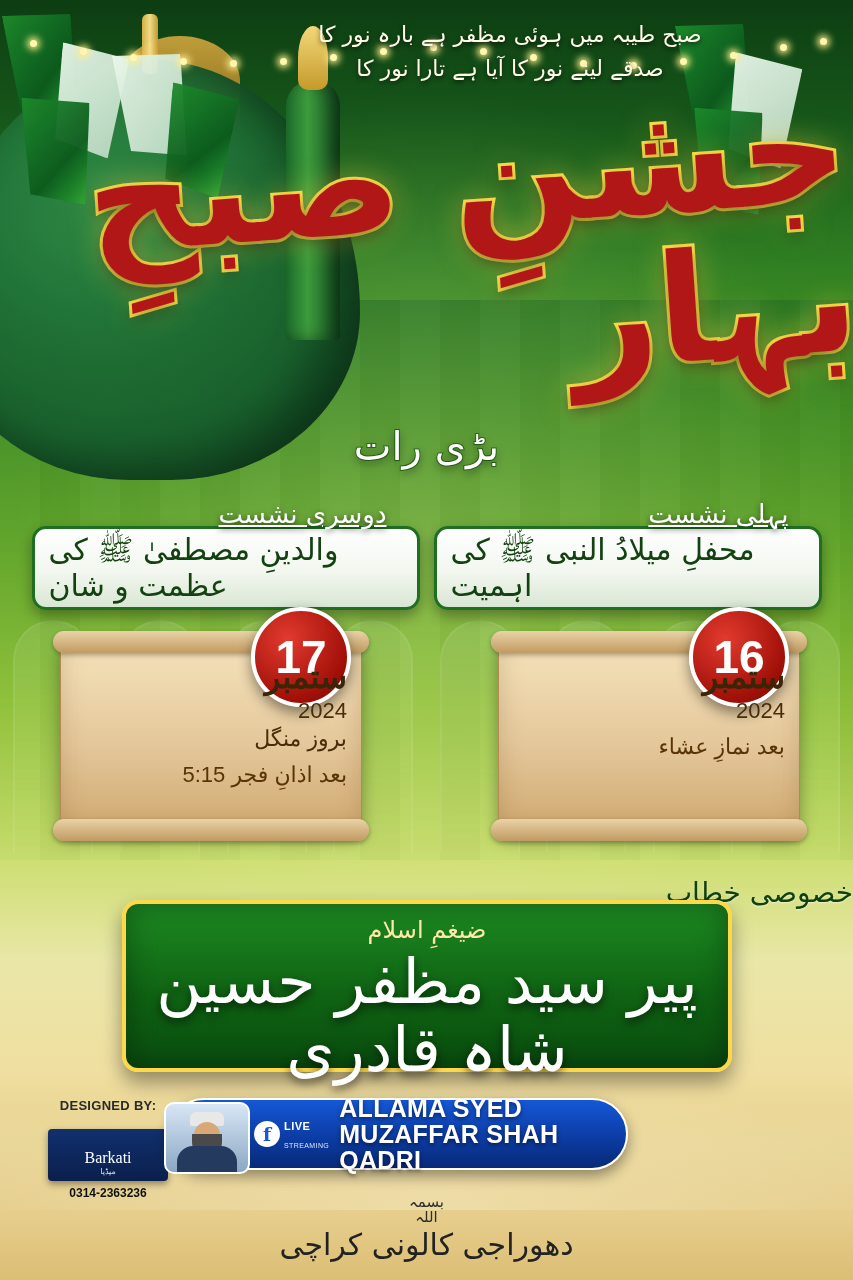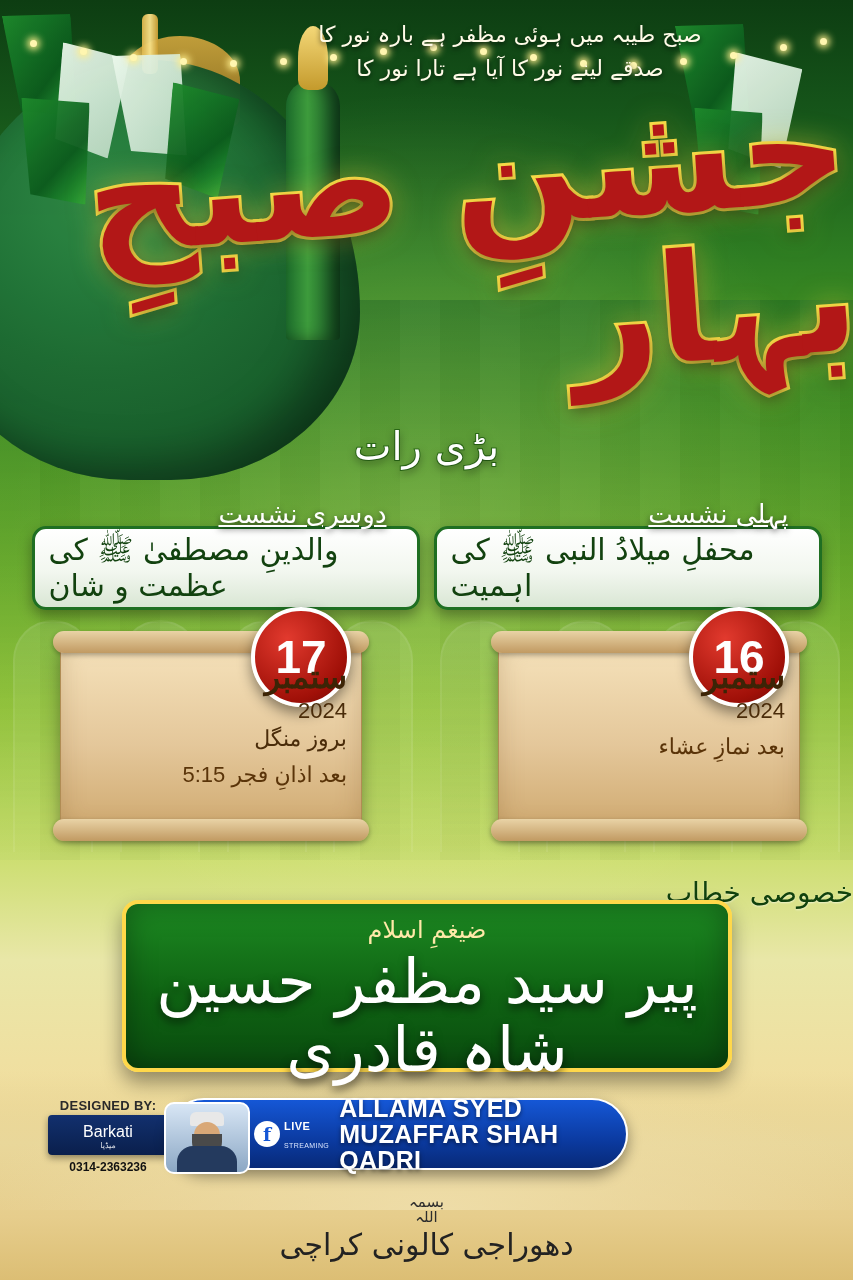--- a/index.html
+++ b/index.html
@@ -379,26 +379,26 @@
     font-size: 11px;
     color: #2a2a2a;
   }
   .designer .d-label {
     font-weight: bold;
     font-size: 13px;
     letter-spacing: .3px;
     text-align: center;
   }
   .designer .d-card {
-    margin-top: 2px;
+    margin-top: 16px;
     background: linear-gradient(180deg,#12306e,#0a1f4c);
     color: #fff;
     border-radius: 4px;
-    padding: 8px 2px 5px;
-    font-family: Liberation Sans, sans-serif;
+    padding: 20px 2px 5px;
+    font-family: Liberation Serif, serif;
     font-size: 16px;
     box-shadow: 0 3px 7px rgba(0,0,0,.4);
   }
   .designer .d-card small {
     display: block;
     font-size: 8px;
     opacity: .85;
   }
   .designer .d-phone {
     margin-top: 5px;

